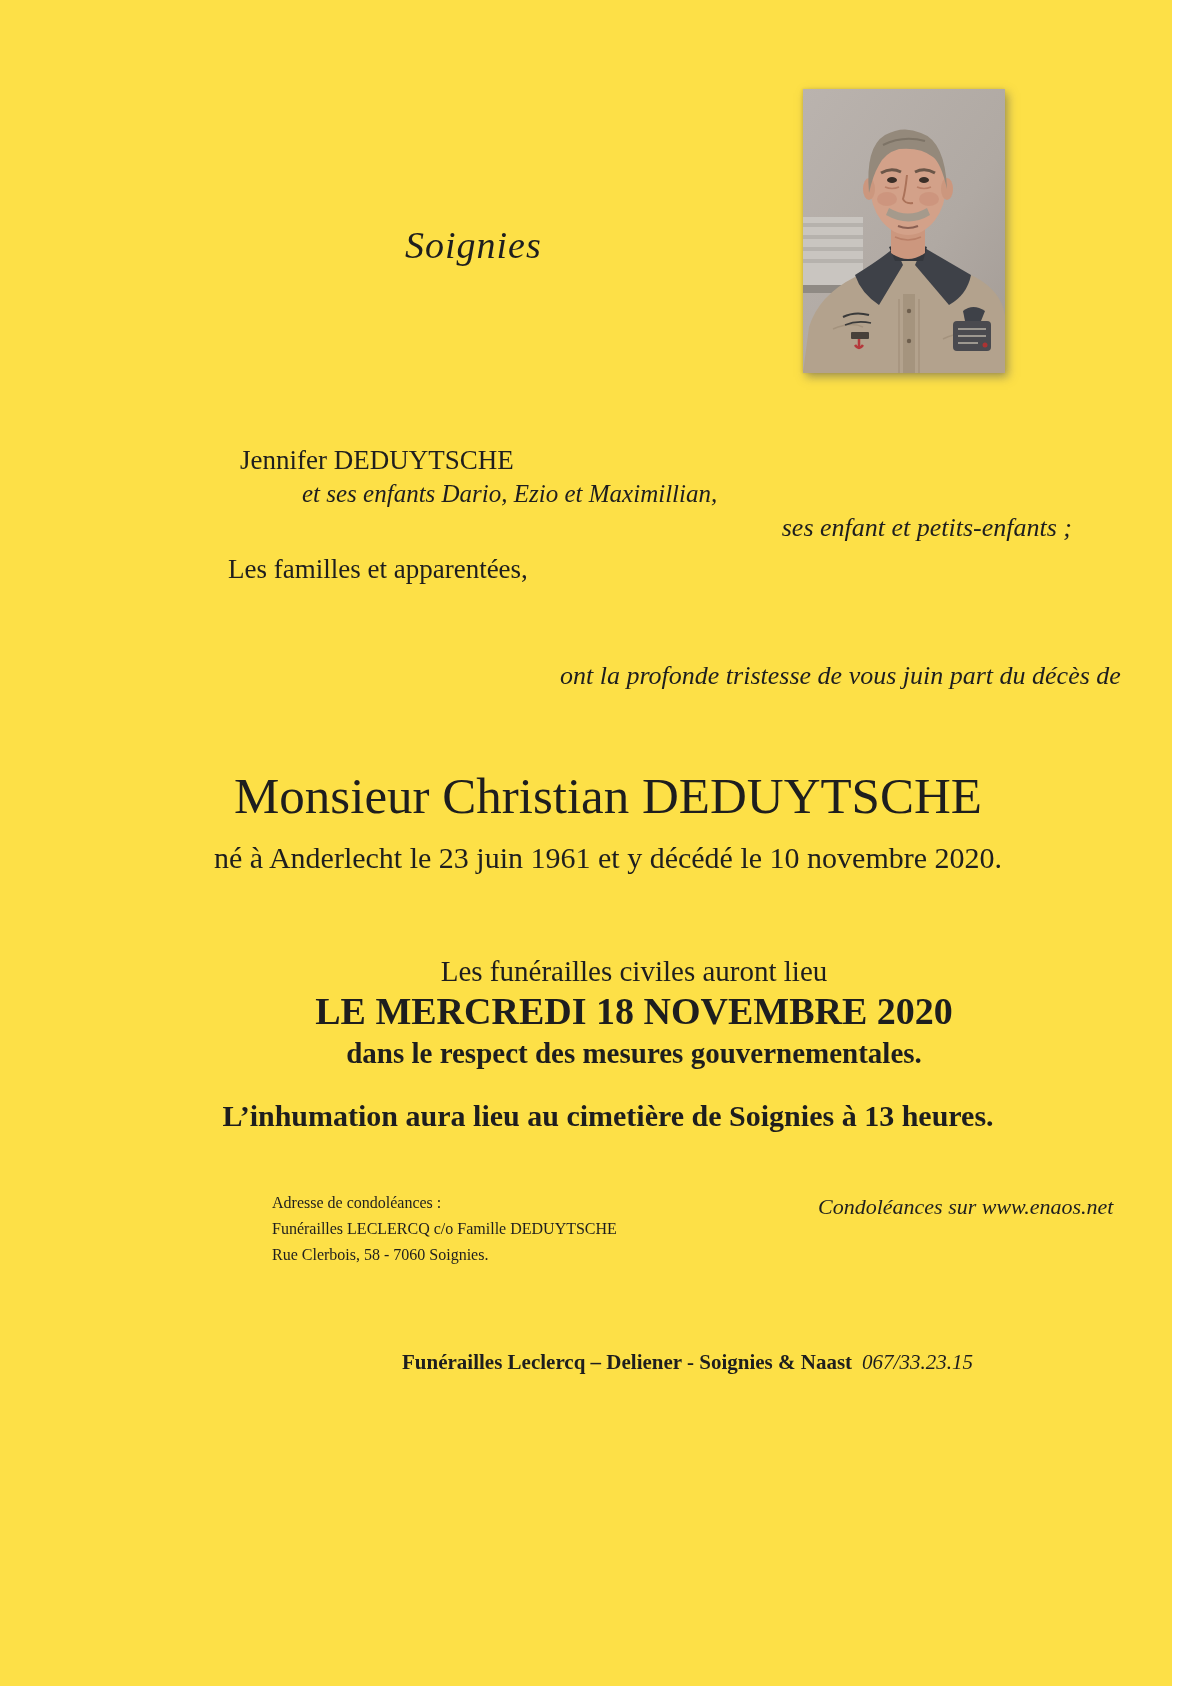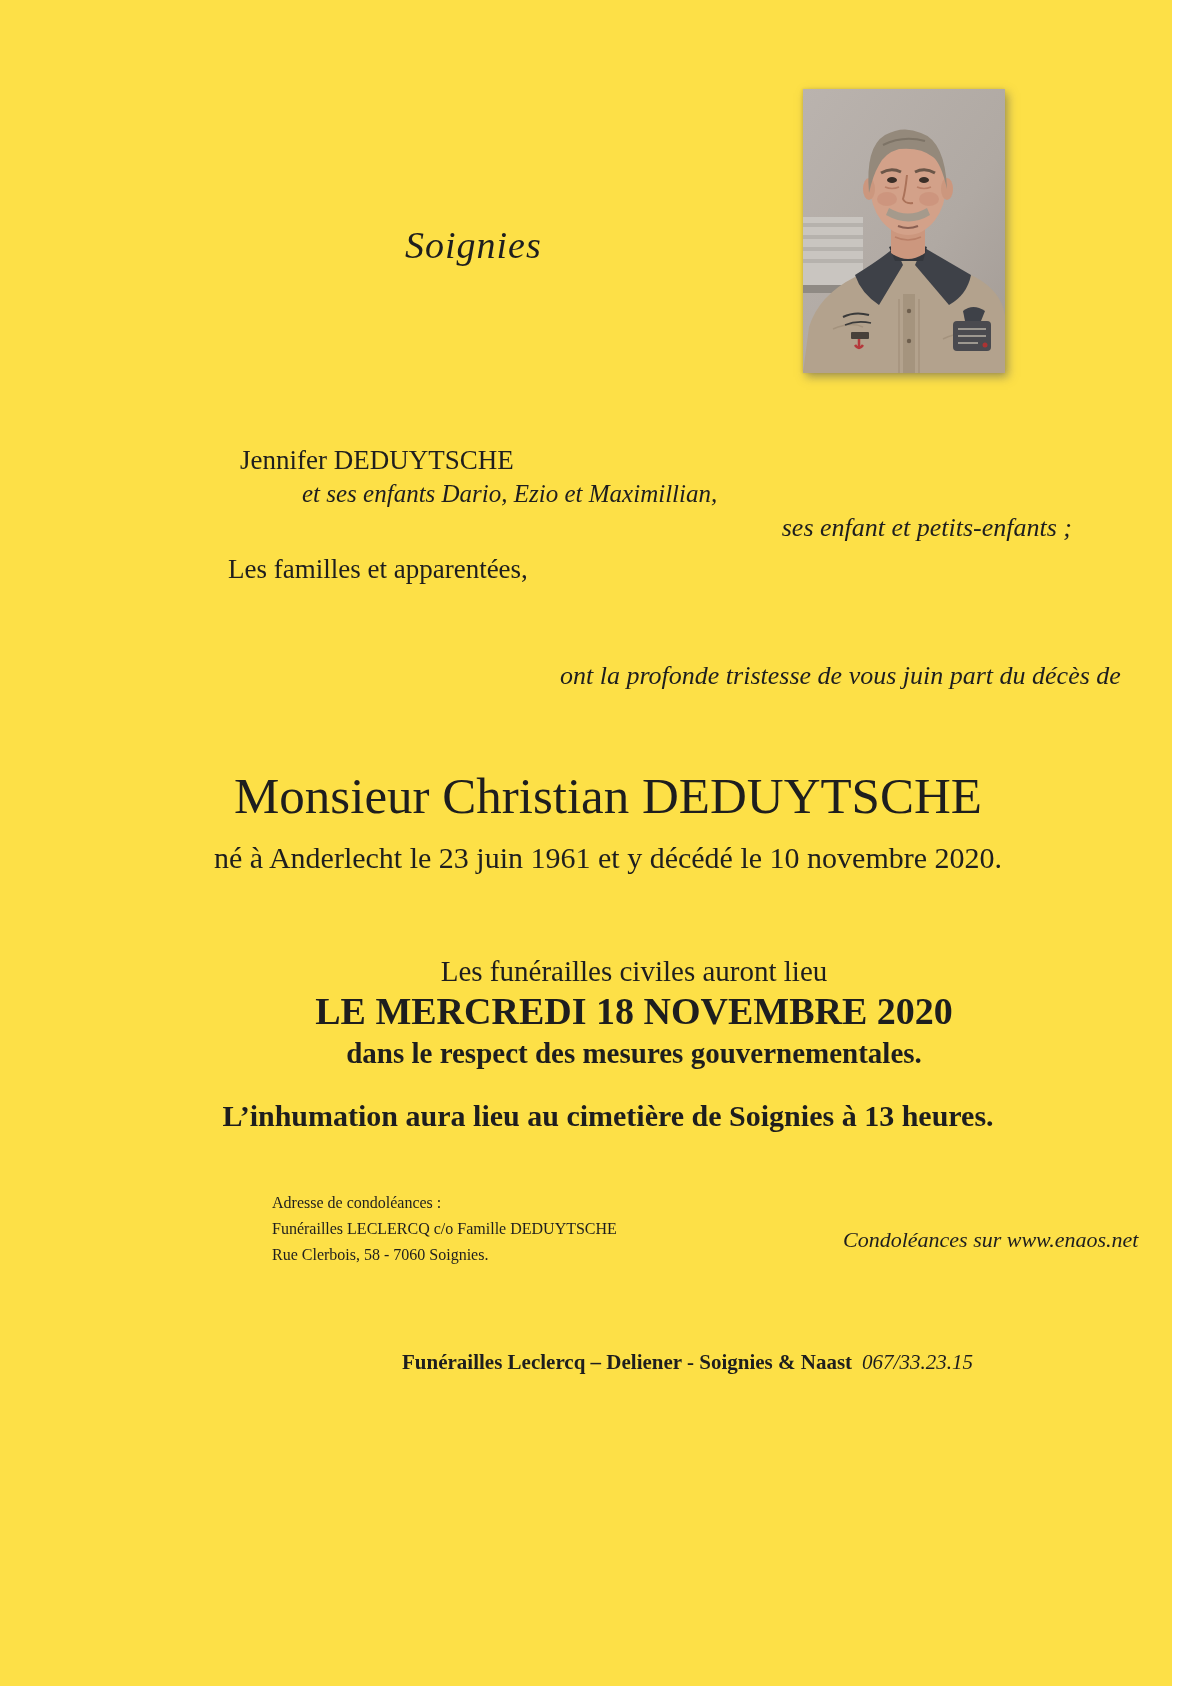--- a/index.html
+++ b/index.html
@@ -37,21 +37,21 @@
 
   .deceased  { top:766px;  font-size:51px; }
   .lifedates { top:840px;  font-size:30px; }
 
   .cer-1 { top:954px;  font-size:29px; }
   .cer-2 { top:989px;  font-size:38px; font-weight:bold; }
   .cer-3 { top:1036px; font-size:29px; font-weight:bold; }
   .cer-4 { top:1098px; font-size:30px; font-weight:bold; }
 
   .addr { position:absolute; left:272px; top:1174px; font-size:16px; line-height:26px; white-space:nowrap;margin-top:16px; }
-  .enaos { left:818px; top:1227px; font-size:22px;margin-left:25px; }
+  .enaos { left:818px; top:1194px; font-size:22px; }
 
   .footer { position:absolute; left:402px; top:1350px; font-size:21px; white-space:nowrap; }
   .footer .phone { font-style:italic; font-weight:normal; margin-left:10px; }
 </style>
 </head>
 <body>
 
 <div class="page">
 
   <div class="abs city-title" style="left:405px; top:222px;">Soignies</div>

